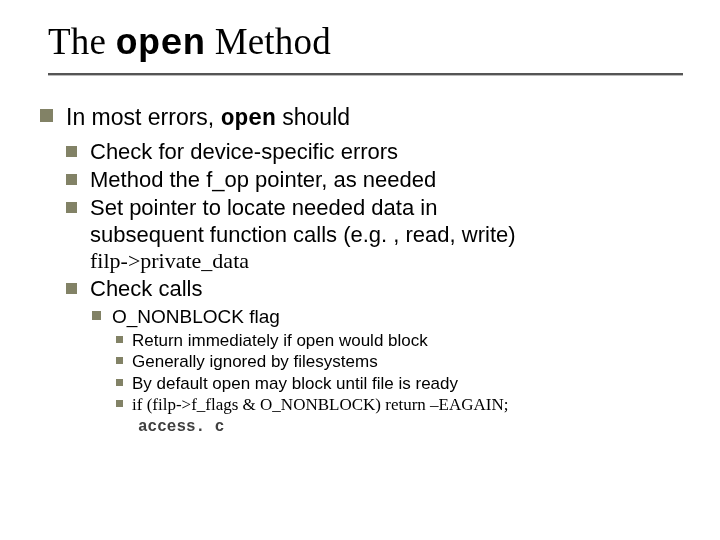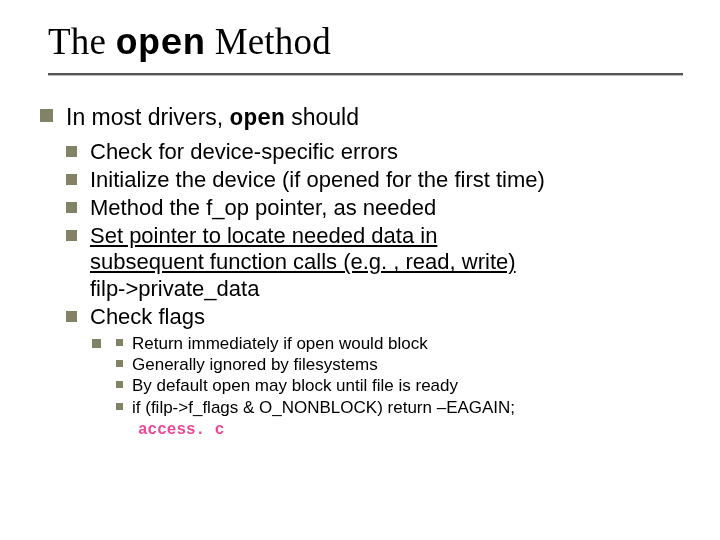--- a/index.html
+++ b/index.html
@@ -71,52 +71,52 @@
   }
   .lvl4 { margin-top: 2px; font-size: 17px; }
   .lvl4 > li { padding-left: 20px; position: relative; margin-bottom: 0px; line-height: 1.25; }
   .lvl4 > li::before {
     content: "";
     position: absolute;
     left: 4px; top: 6px;
     width: 7px; height: 7px;
     background: #828266;
   }
-  .mono { font-family: Liberation Sans, sans-serif; }
+  .mono { font-family: Liberation Serif, serif; }
   .mono-bold { font-family: "Courier New", Courier, monospace; font-weight: 700; }
-  .green { color: #ec4899; font-family: "Courier New", Courier, monospace; font-weight: 700; font-size: 16px; }
-  .inlineblock { display: inline; text-decoration: underline; }
+  .green { color: #404040; font-family: "Courier New", Courier, monospace; font-weight: 700; font-size: 16px; }
+  .inlineblock { display: inline; }
 </style>
 </head>
 <body>
 
 <div class="slide">
 
   <h1 class="title">
     <span>The </span><span class="codeword">open</span><span> Method</span>
   </h1>
   <hr class="hr">
 
   <div class="content">
     <ul class="lvl1">
       <li>
-        <span>In most drivers, </span><span class="mono-bold">open</span><span> should</span>
+        <span>In most errors, </span><span class="mono-bold">open</span><span> should</span>
 
         <ul class="lvl2">
           <li><span>Check for device-specific errors</span></li>
-          <li><span>Initialize the device (if opened for the first time)</span></li>
           <li><span>Method the f_op pointer, as needed</span></li>
           <li>
             <span class="inlineblock">Set pointer to locate needed data in subsequent function calls (e.g. , read, write)     </span><span class="mono">filp-&gt;private_data</span>
           </li>
           <li>
-            <span>Check flags</span>
+            <span>Check calls</span>
 
             <ul class="lvl3">
               <li>
+                <span>O_NONBLOCK flag</span>
 
                 <ul class="lvl4">
                   <li><span>Return immediately if open would block</span></li>
                   <li><span>Generally ignored by filesystems</span></li>
                   <li><span>By default open may block until file is ready</span></li>
                   <li>
                     <span class="mono">if (filp-&gt;f_flags &amp; O_NONBLOCK) return –EAGAIN;</span><br>
                     <span class="green" style="margin-left:6px">access. c</span>
                   </li>
                 </ul>

